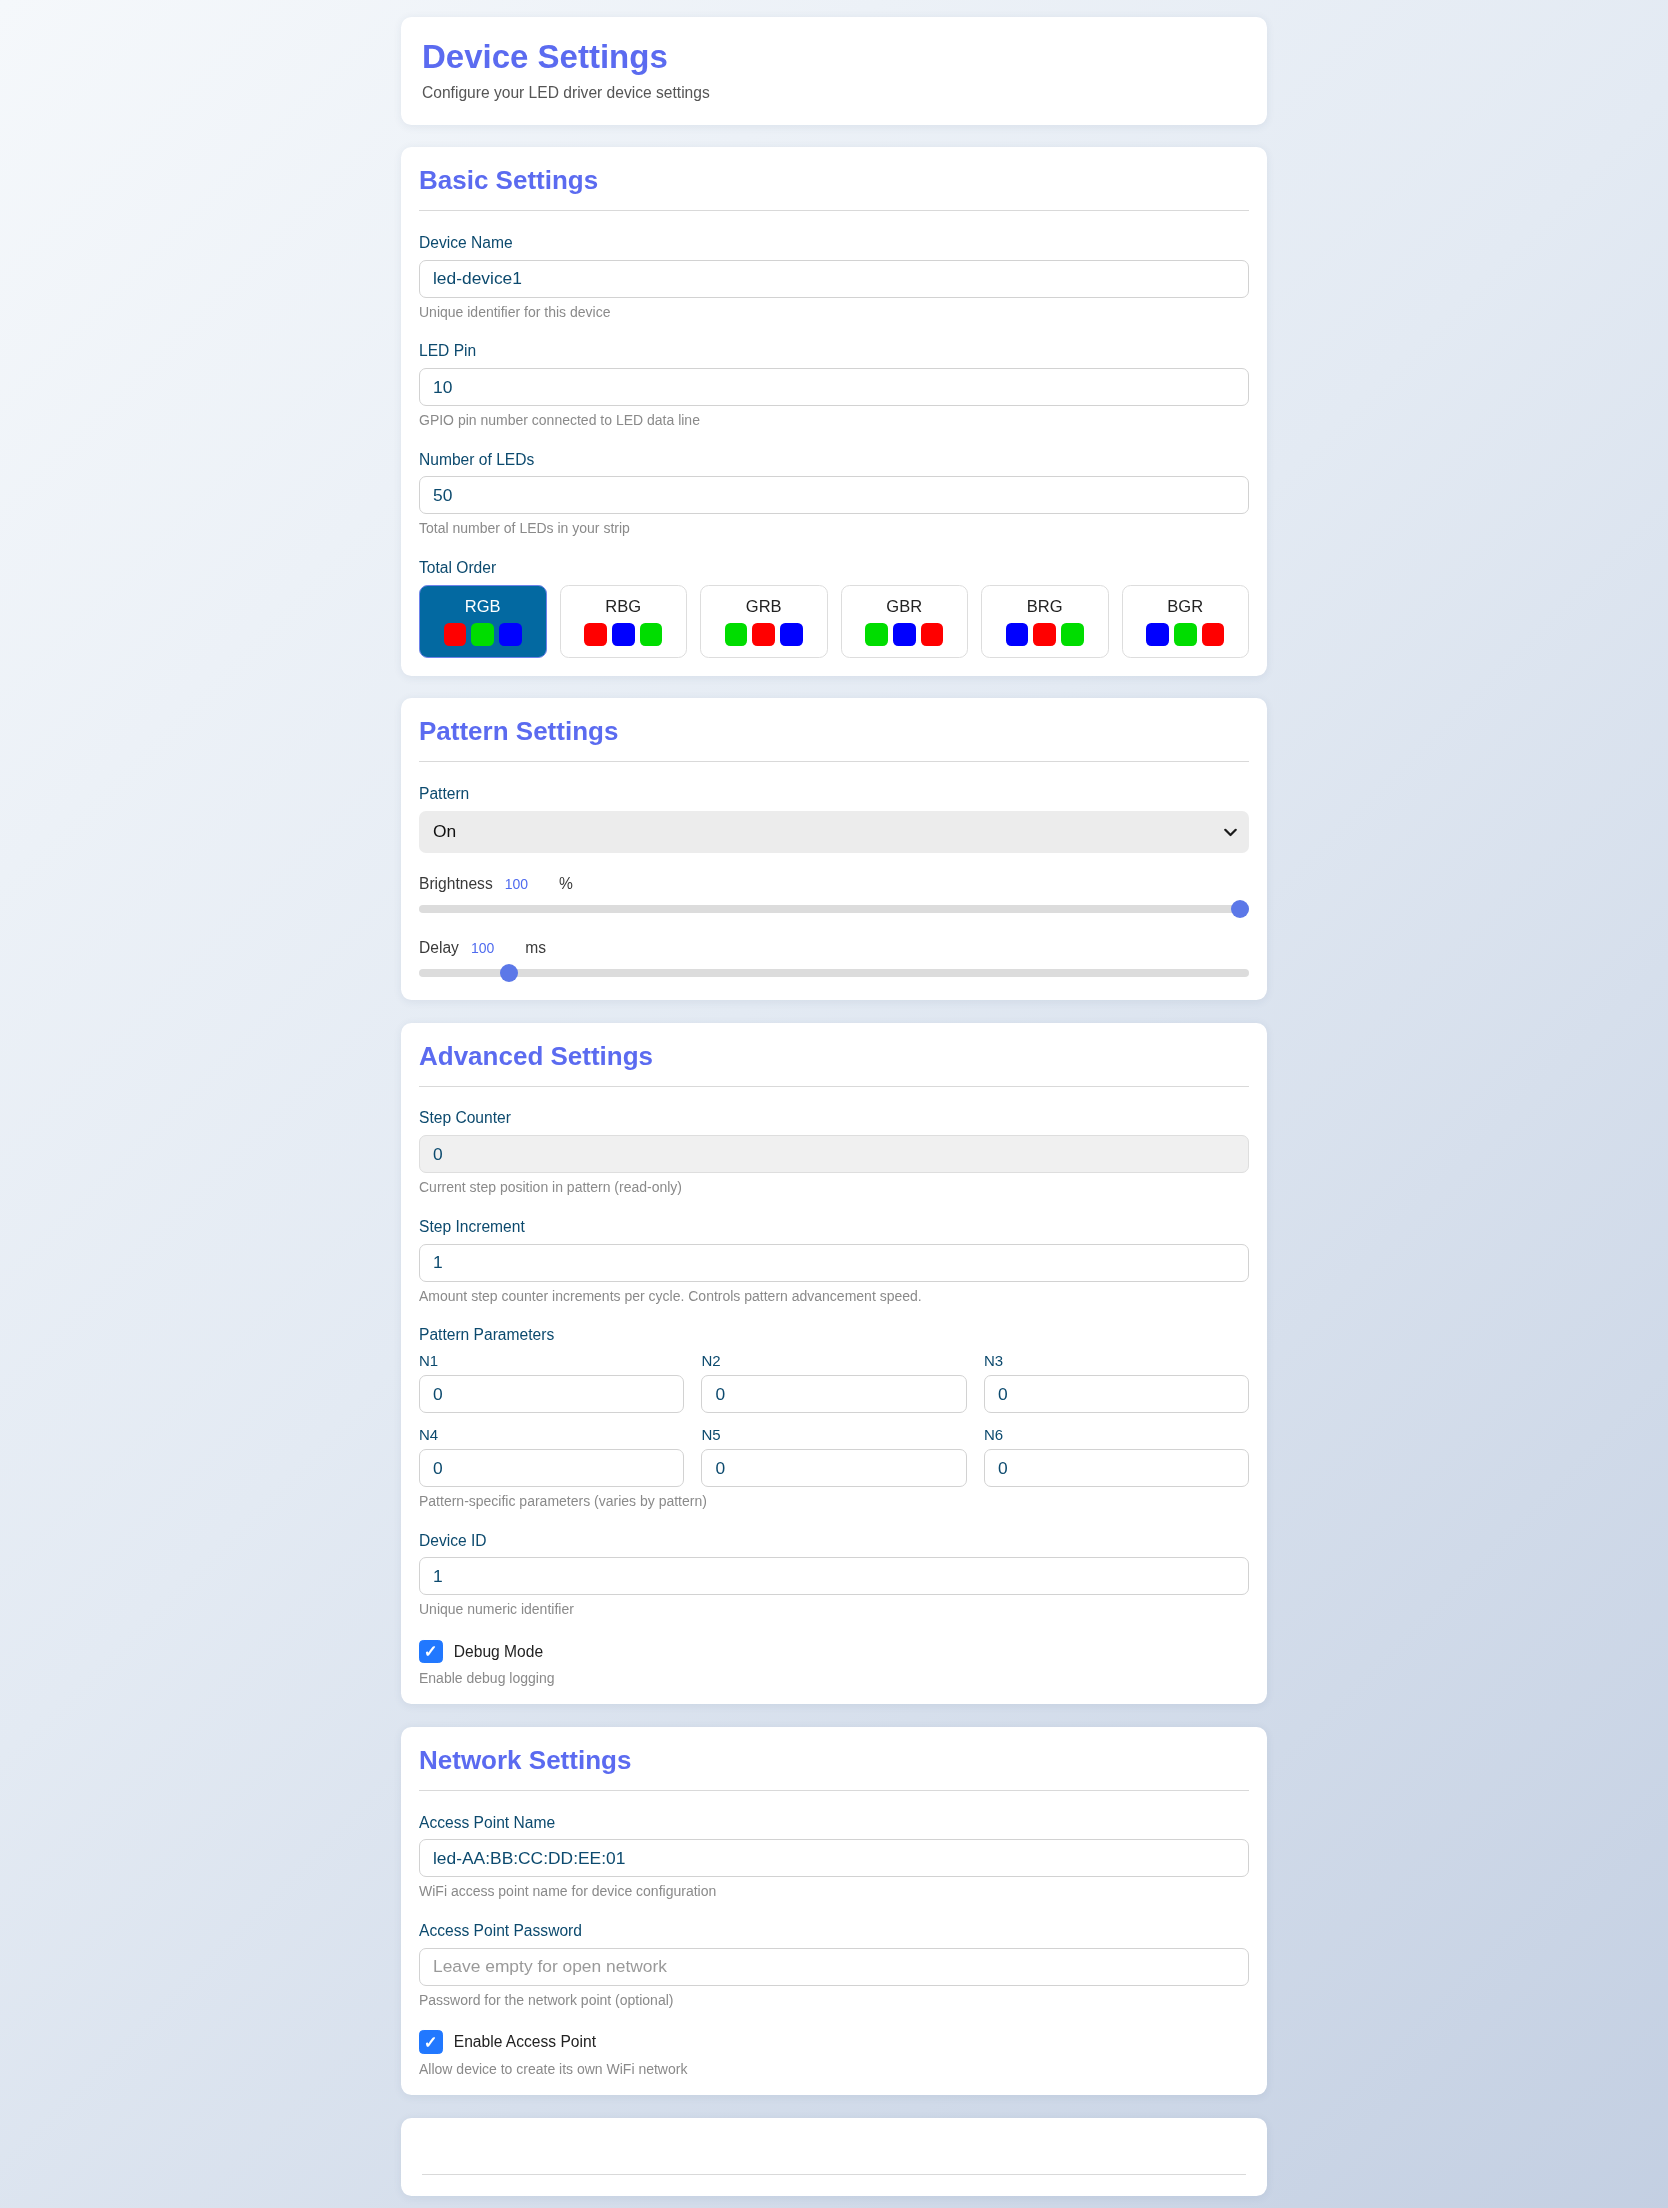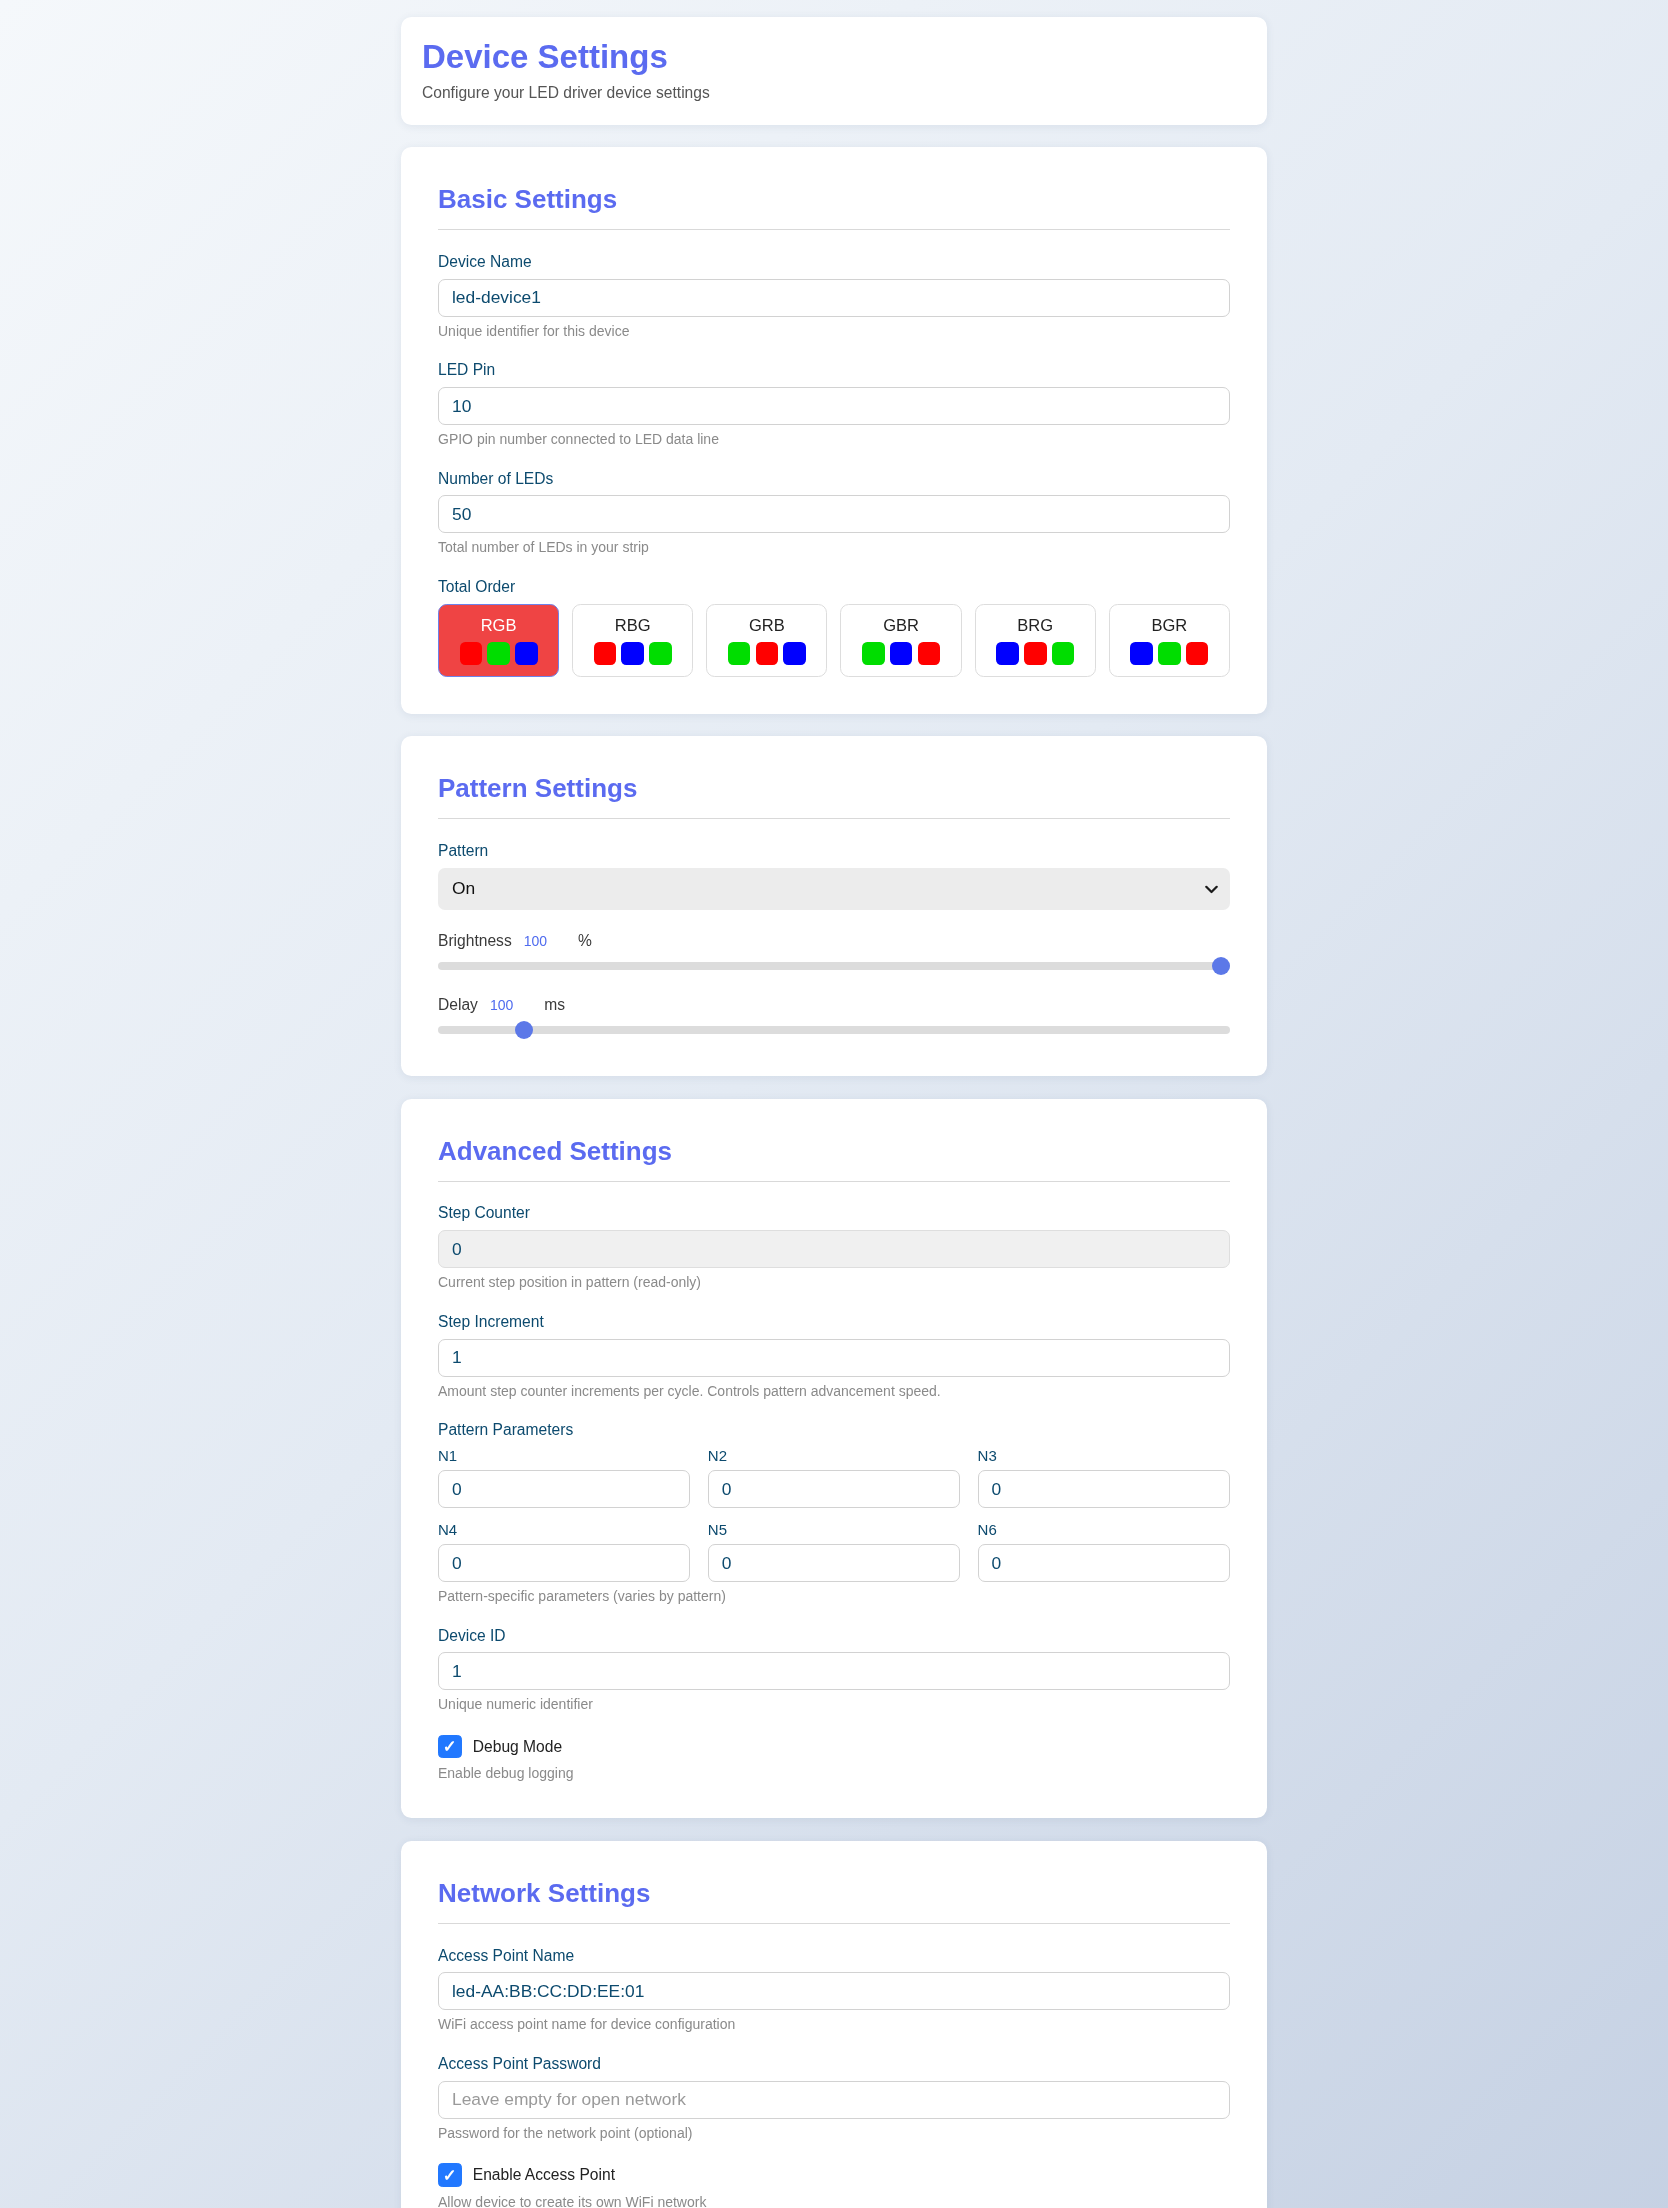--- a/index.html
+++ b/index.html
@@ -14,21 +14,21 @@
   .page {
     width: 866px;
     margin: 0 auto;
     padding-top: 16.5px;
     padding-bottom: 38px;
   }
   .card {
     background: #ffffff;
     border-radius: 10.4px;
     box-shadow: 0 1.7px 8.7px rgba(40,60,100,0.08);
-    padding: 37px;
+    padding: 18px;
     margin-bottom: 22.6px;
   }
   .header-card { padding: 21px 21px 22.6px 21px; }
   h1 {
     color: #5b6bf0;
     font-size: 33px;
     font-weight: bold;
     line-height: 1.15;
     margin-bottom: 8.7px;
   }
@@ -80,21 +80,21 @@
     background: #fff;
     height: 73px;
     display: flex;
     flex-direction: column;
     align-items: center;
     justify-content: center;
     gap: 7.8px;
     cursor: pointer;
   }
   .color-option .co-label { font-size: 16.5px; color: #222; }
-  .color-option.selected { background: #ef4444; border-color: #6e82ea; text-align: center; }
+  .color-option.selected { background: #0369a1; border-color: #6e82ea; text-align: center; }
   .color-option.selected .co-label { color: #ffffff; }
   .sw-row { display: flex; gap: 5.2px; }
   .sw { width: 22.6px; height: 22.6px; border-radius: 5.2px; display: inline-block; }
 
   
   .select {
     position: relative;
     width: 100%;
     height: 42px;
     background: #ececec;

